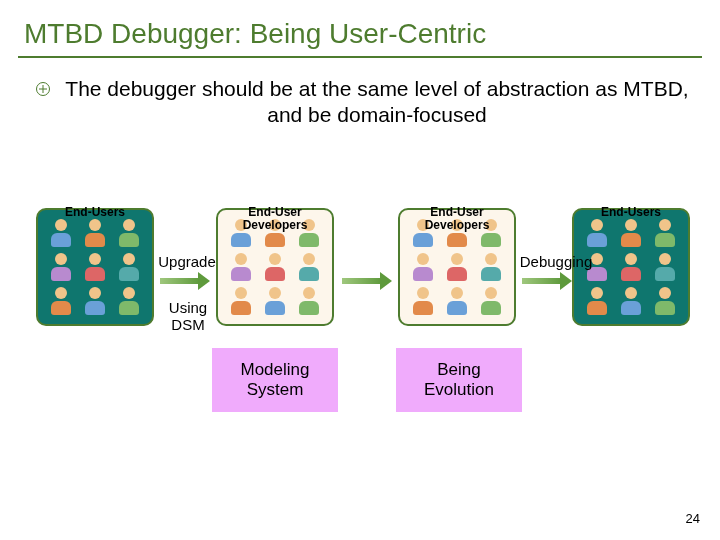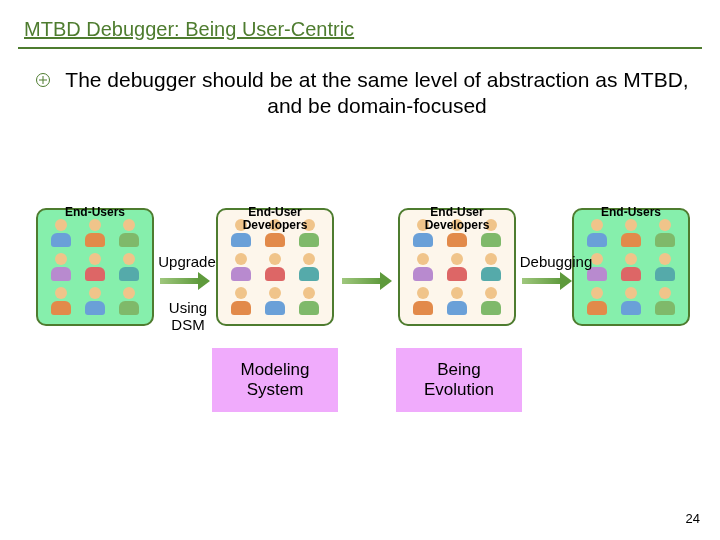--- a/index.html
+++ b/index.html
@@ -5,25 +5,24 @@
   * { box-sizing: border-box; margin: 0; padding: 0; }
   body {
     width: 720px;
     height: 540px;
     background: #fff;
     font-family: Arial, Helvetica, sans-serif;
     position: relative;
     overflow: hidden;
   }
   .title {
-    font-size: 20px;
+    font-size: 28px;
     color: #4e7c2f;
     padding: 18px 0 6px 24px;
     font-weight: normal;
-    text-decoration: underline;
   }
   .underline {
     height: 2px;
     background: #4e7c2f;
     margin: 0 18px 0 18px;
   }
   .body-text {
     display: flex;
     align-items: flex-start;
     padding: 18px 30px 0 36px;
@@ -53,21 +52,21 @@
     left: 30px; right: 30px;
     top: 190px;
     height: 230px;
   }
   .group {
     position: absolute;
     width: 118px;
     height: 118px;
     border: 2px solid #4e7c2f;
     border-radius: 10px;
-    background: #86efac;
+    background: #0f766e;
     display: flex;
     flex-wrap: wrap;
     align-content: space-around;
     justify-content: space-around;
     padding: 6px;
   }
   .group.pale {
     background: #fdf6eb;
   }
   .person {

